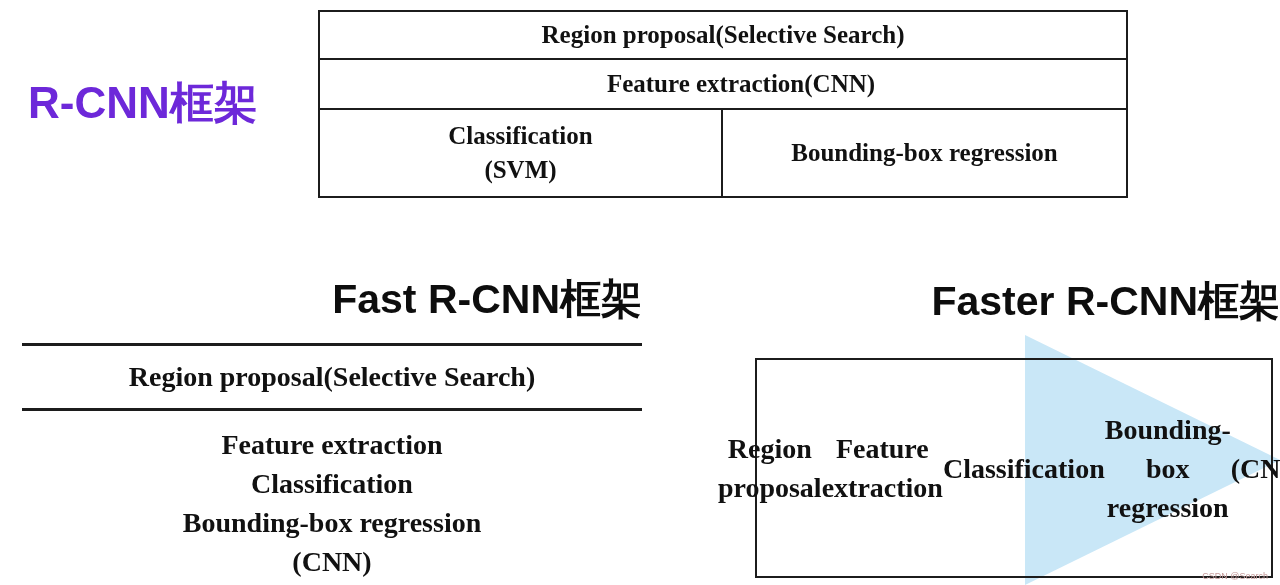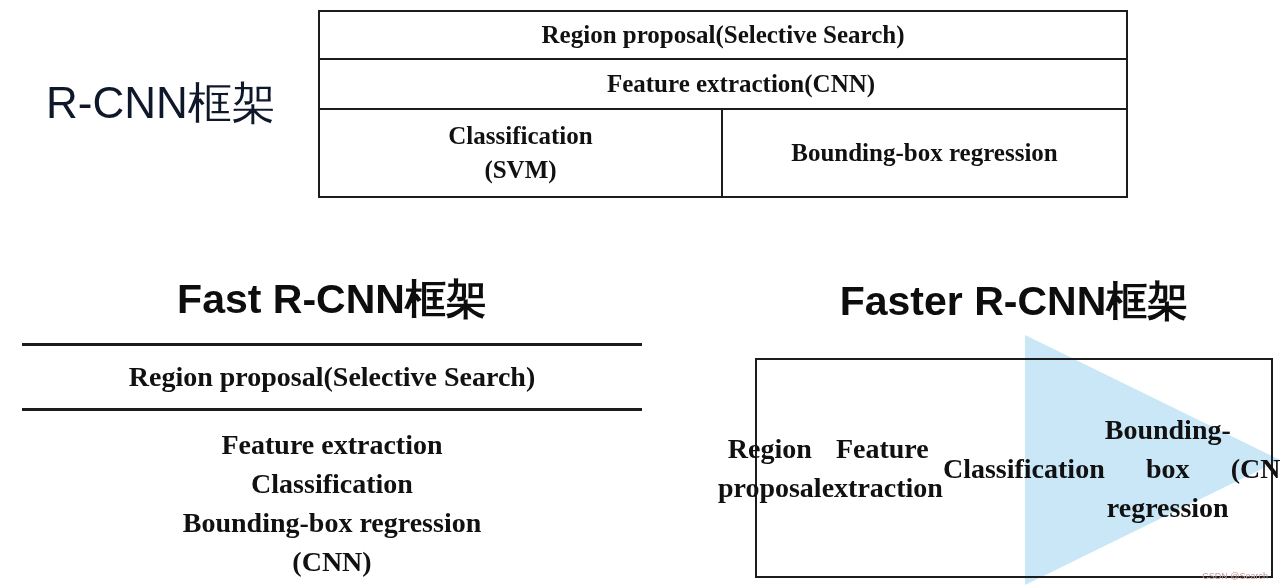--- a/index.html
+++ b/index.html
@@ -3,23 +3,23 @@
 <meta charset="utf-8">
 <style>
   * { box-sizing: border-box; margin: 0; padding: 0; }
   html, body { width: 1280px; height: 585px; background: #ffffff; overflow: hidden; }
   body { font-family: "Liberation Serif", serif; color: #111; position: relative; }
 
   .canvas { position: absolute; inset: 0; width: 1280px; height: 585px; }
 
   
   .rcnn-title {
-    position: absolute; left: 46px; top: 74px; width: 260px;
+    position: absolute; left: 28px; top: 74px; width: 260px;
     font-family: "Liberation Sans", sans-serif;
-    font-weight: 400; font-size: 44px; color: #0f172a;
+    font-weight: 700; font-size: 44px; color: #6d28d9;
     letter-spacing: 0px; white-space: nowrap;
   }
   .rcnn-table {
     position: absolute; left: 318px; top: 10px; width: 810px;
     border: 2px solid #1c1c1c; background: #fff;
   }
   .t-row {
     display: flex; align-items: center; justify-content: center;
     font-weight: 700; font-size: 25px; text-align: center;
   }
@@ -31,21 +31,21 @@
     display: flex; flex-direction: column; align-items: center; justify-content: center;
     font-weight: 700; font-size: 25px; line-height: 1.35; text-align: center;
   }
   .t-row.r3 .t-cell.left { border-right: 2px solid #1c1c1c; }
 
   
   .fast-section { position: absolute; left: 22px; top: 272px; width: 620px; }
   .section-title {
     font-family: "Liberation Sans", sans-serif;
     font-weight: 700; font-size: 41px; color: #0d0d0d;
-    text-align: center; white-space: nowrap;
+    text-align: right; white-space: nowrap;
   }
   .fast-section .section-title { margin-bottom: 16px; }
   .hline { height: 3px; background: #1c1c1c; width: 100%; }
   .fast-region {
     height: 62px; display: flex; align-items: center; justify-content: center;
     font-weight: 700; font-size: 28px; text-align: center;
   }
   .fast-steps {
     padding-top: 14px; text-align: center;
     font-weight: 700; font-size: 28px; line-height: 39px;

